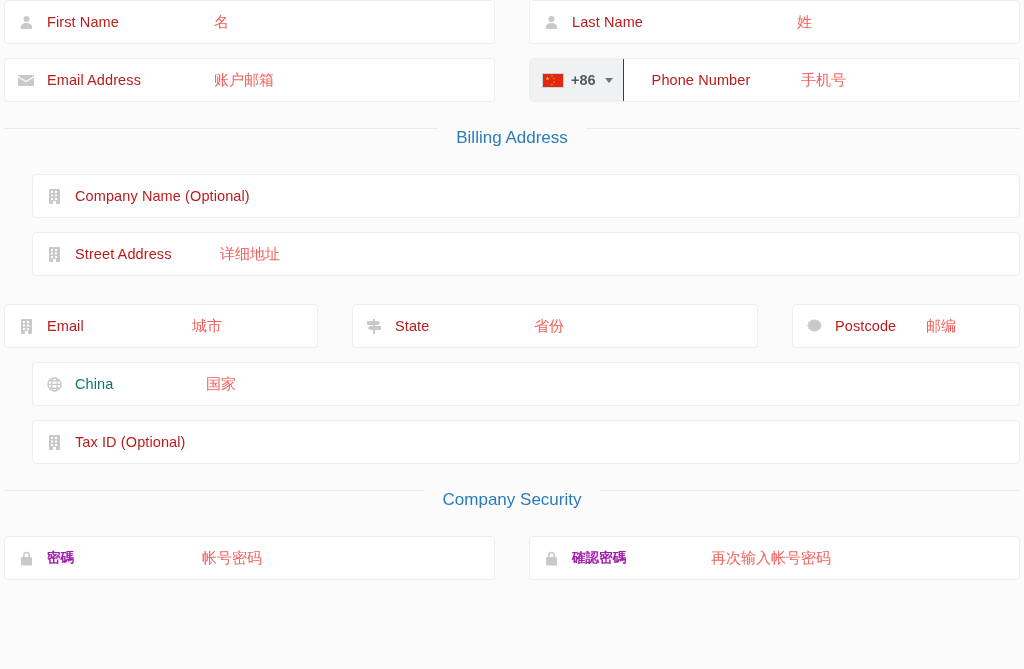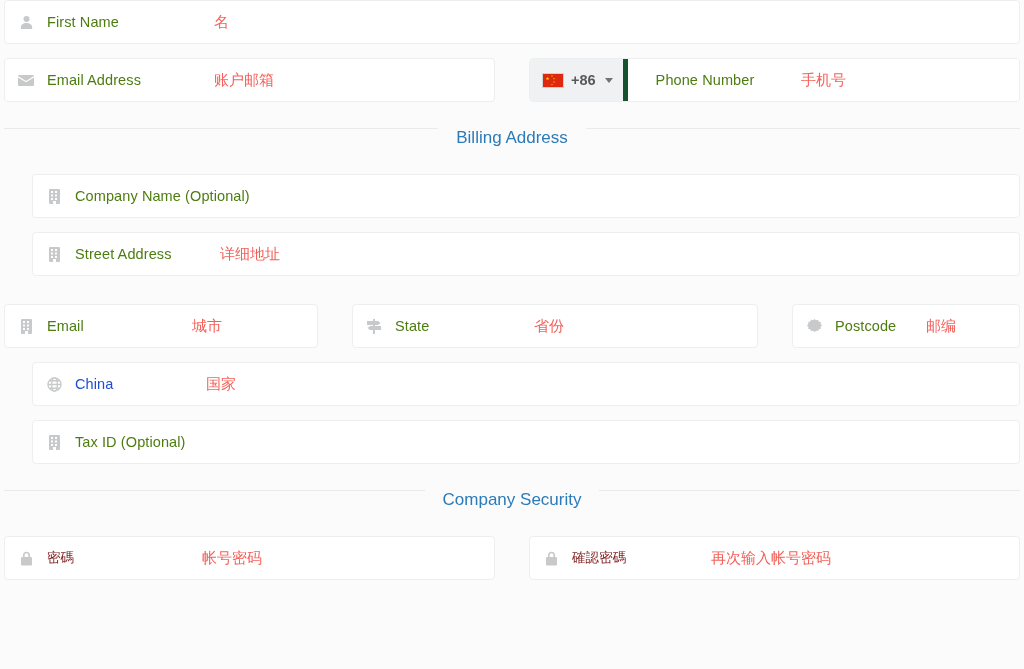--- a/index.html
+++ b/index.html
@@ -50,30 +50,31 @@
     margin-right: 12px;
     display: flex;
     align-items: center;
     justify-content: center;
     color: #c7c9cb;
   }
   .ficon svg { display: block; }
 
   .placeholder {
     font-size: 14.5px;
-    color: #4d7c0f;
+    color: #b91c1c;
     white-space: nowrap;
     letter-spacing: 0.1px;
   }
   .placeholder.value {
-    color: #1d4ed8;
+    color: #0f766e;
   }
   .placeholder.cjk {
     font-size: 13.5px;
-    color: #7f1d1d;
+    color: #a21caf;
+    font-weight: bold;
   }
 
   .annot {
     position: absolute;
     color: #f4605a;
     font-size: 15px;
     white-space: nowrap;
     top: 50%;
     transform: translateY(-50%);
   }
@@ -104,21 +105,21 @@
     padding: 0;
   }
   .phone-prefix {
     display: flex;
     align-items: center;
     gap: 7px;
     background: #f0f1f2;
     height: 100%;
     padding: 0 10px 0 12px;
     box-sizing: border-box;
-    border-right: 5px solid #14532d;
+    border-right: 1px solid #14532d;
     cursor: pointer;
   }
   .flag {
     width: 22px;
     height: 15px;
     flex: 0 0 22px;
     background: #de2910;
     border: 1px solid #d0d2d4;
     box-sizing: border-box;
     position: relative;
@@ -179,20 +180,32 @@
       <div class="field">
         <span class="ficon">
           <svg width="15" height="15" viewBox="0 0 16 16" fill="#c7c9cb">
               <circle cx="8" cy="4.2" r="3.2"></circle>
               <path d="M8 8.4c-3.4 0-6 1.9-6 4.2V15h12v-2.4c0-2.3-2.6-4.2-6-4.2z"></path>
             </svg>
         </span>
         <span class="placeholder">First Name</span>
       </div>
       <span class="annot" style="left:210px">名</span>
+    </div>
+    <div class="field-wrap">
+      <div class="field">
+        <span class="ficon">
+          <svg width="15" height="15" viewBox="0 0 16 16" fill="#c7c9cb">
+              <circle cx="8" cy="4.2" r="3.2"></circle>
+              <path d="M8 8.4c-3.4 0-6 1.9-6 4.2V15h12v-2.4c0-2.3-2.6-4.2-6-4.2z"></path>
+            </svg>
+        </span>
+        <span class="placeholder">Last Name</span>
+      </div>
+      <span class="annot" style="left:268px">姓</span>
     </div>
   </div>
 
   <div class="gap-14"></div>
 
   <div class="row half">
     <div class="field-wrap">
       <div class="field">
         <span class="ficon">
           <svg width="16" height="12" viewBox="0 0 16 12" fill="#c7c9cb">

